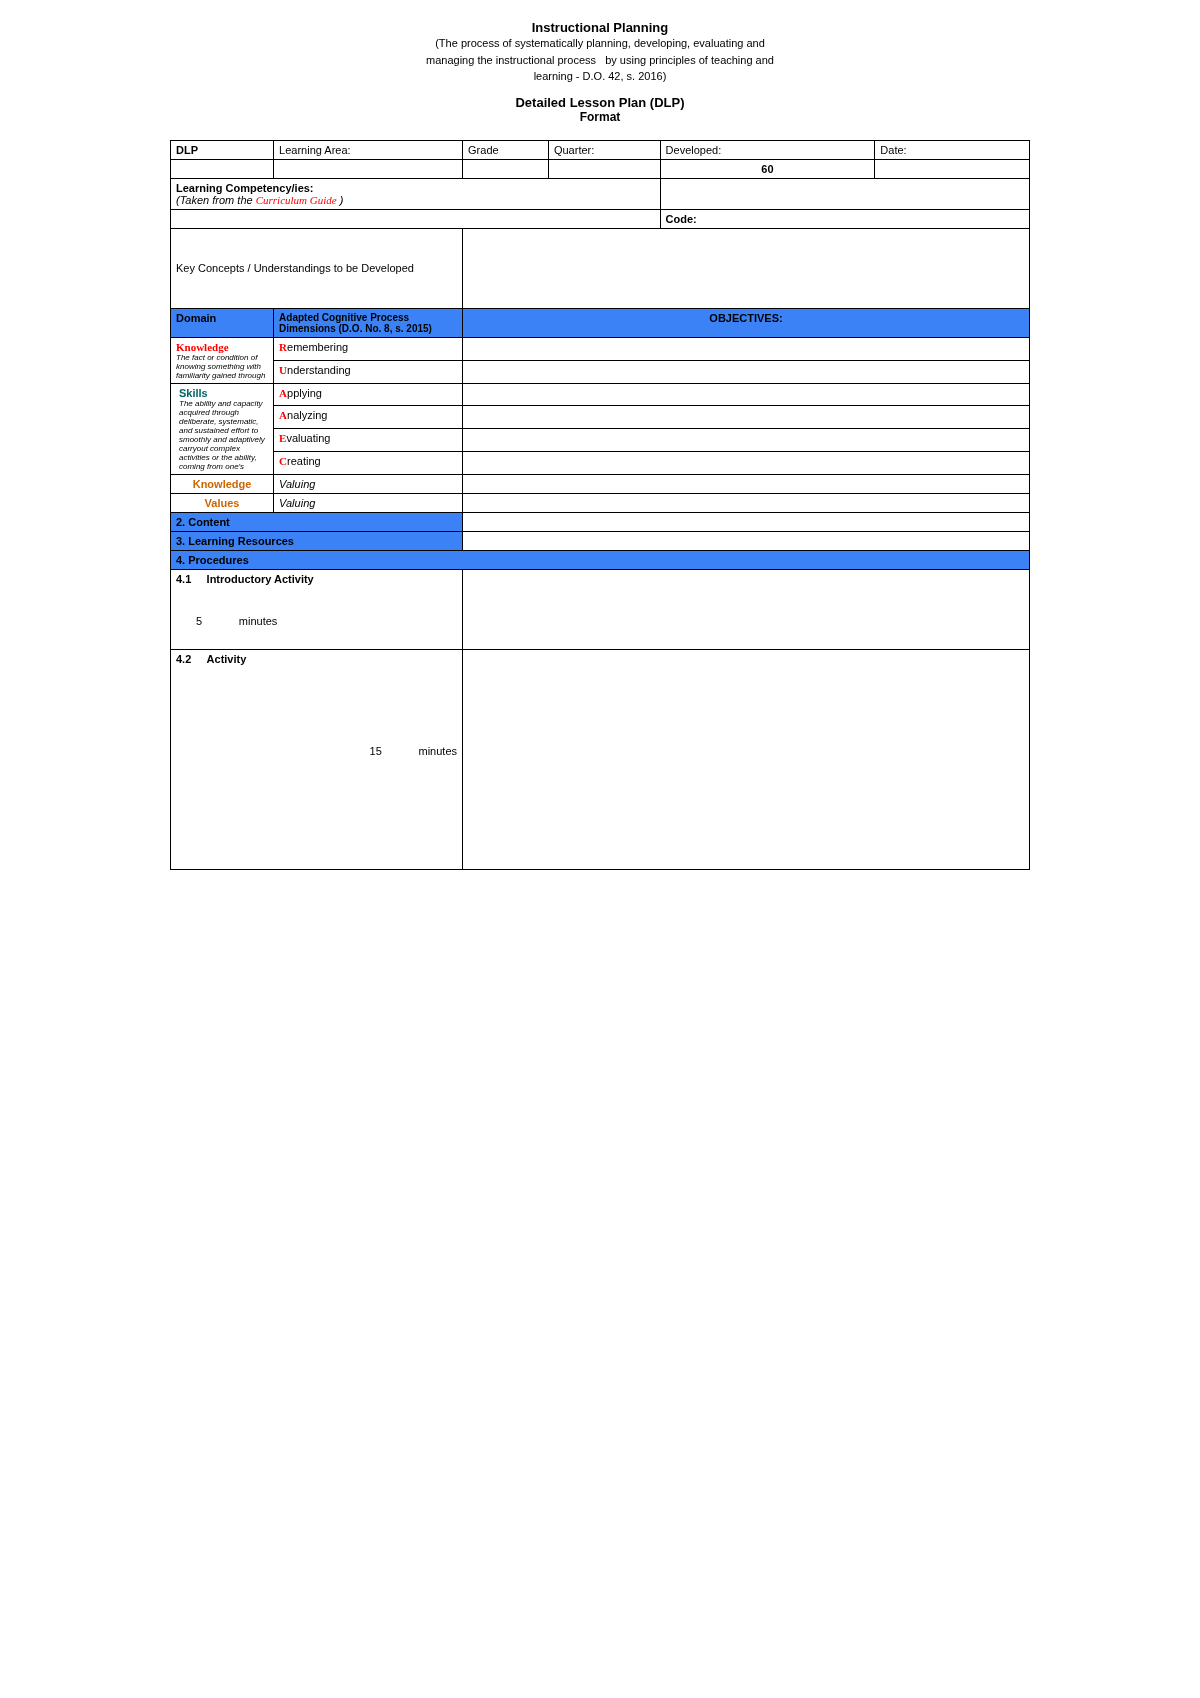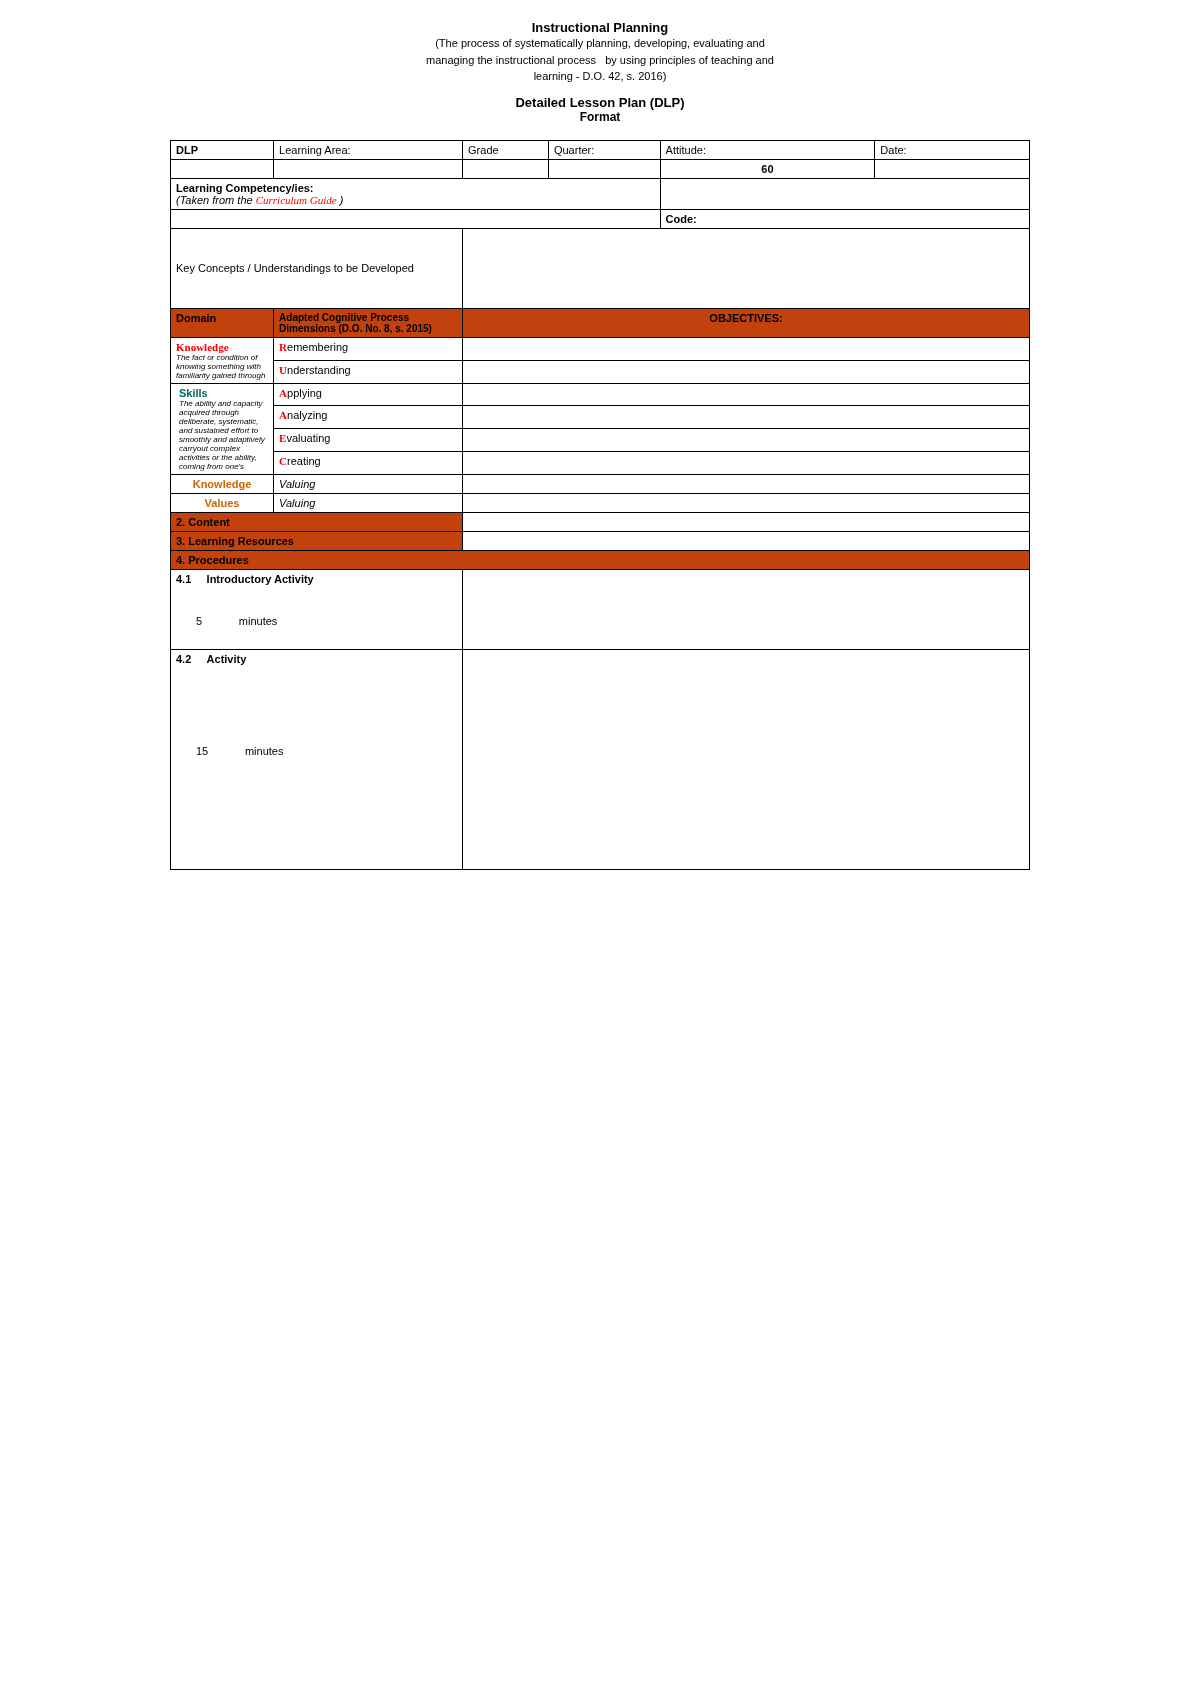--- a/index.html
+++ b/index.html
@@ -39,21 +39,21 @@
       width: 100%;
       border-collapse: collapse;
       margin-top: 16px;
     }
     td, th {
       border: 1px solid #000;
       padding: 3px 5px;
       vertical-align: top;
     }
 
-    .bg-cream { background-color: #c2410c; }
+    .bg-cream { background-color: #3b82f6; }
 
     .bold { font-weight: bold; }
     .italic { font-style: italic; }
     .red { color: red; font-family: Liberation Serif, serif; }
     .orange { color: #cc6600; }
     .blue-green { color: #006666; }
 
     .center { text-align: center; }
     .tiny { font-size: 8px; }
   </style>
@@ -72,21 +72,21 @@
 </div>
 
 <table>
 
   <tbody>
       <tr>
     <td style="width:12%" class="bold">DLP</td>
     <td style="width:22%">Learning Area:</td>
     <td style="width:10%">Grade</td>
     <td style="width:13%">Quarter:</td>
-    <td style="width:25%">Attitude:</td>
+    <td style="width:25%">Developed:</td>
     <td style="width:18%">Date:</td>
   </tr>
 
   <tr>
     <td>&nbsp;</td>
     <td>&nbsp;</td>
     <td>&nbsp;</td>
     <td>&nbsp;</td>
     <td class="center bold">60</td>
     <td>&nbsp;</td>
@@ -216,21 +216,21 @@
     <td colspan="4">&nbsp;</td>
   </tr>
 
   <tr>
     <td colspan="2" style="vertical-align: top; height: 220px;">
       <div>
         <span class="bold">4.2</span>
         &nbsp;&nbsp;&nbsp;
         <span class="bold">Activity</span>
       </div>
-      <div style="margin-top: 80px; padding-left: 20px;">
+      <div style="margin-top: 80px; padding-left: 20px; text-align: right;">
         <span>15</span>
         &nbsp;&nbsp;&nbsp;&nbsp;&nbsp;&nbsp;&nbsp;&nbsp;&nbsp;&nbsp;
         <span>minutes</span>
       </div>
     </td>
     <td colspan="4">&nbsp;</td>
   </tr>
 </tbody>
   </table>
 

